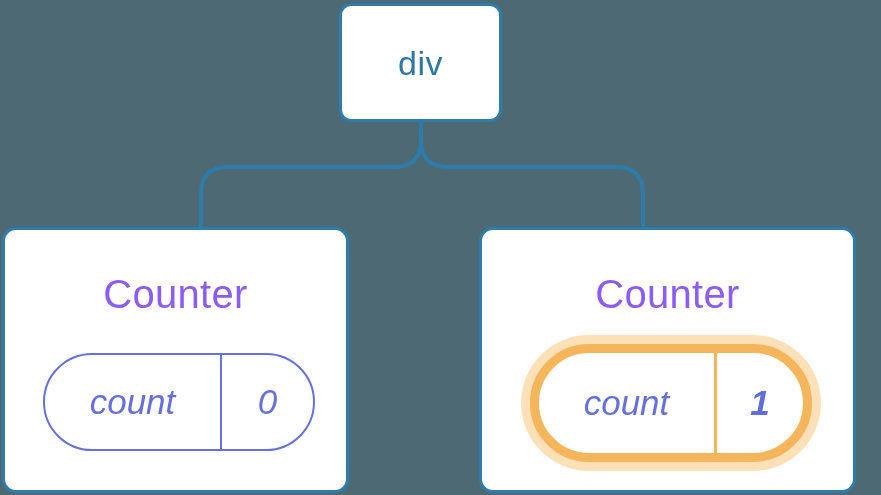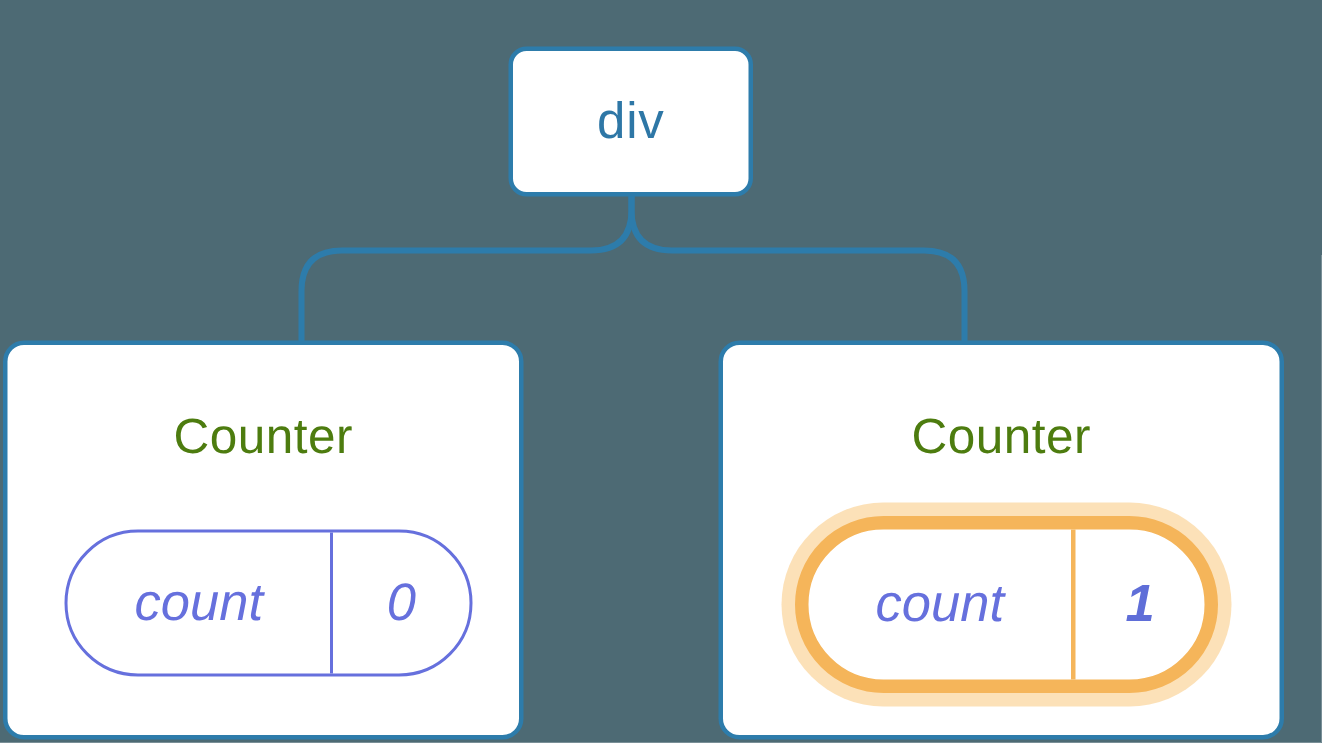--- a/index.html
+++ b/index.html
@@ -29,29 +29,28 @@
     height: 495px;
     pointer-events: none;
   }
 
   
   .root-node {
     position: absolute;
     left: 339px;
     top: 3px;
     width: 163px;
-    height: 100px;
+    height: 119px;
     background: #ffffff;
     border: 3px solid #2d7cab;
     border-radius: 12px;
     box-sizing: border-box;
     display: flex;
     align-items: center;
     justify-content: center;
-    margin-top: 28px;
   }
   .root-label {
     font-size: 34px;
     color: #2e77a6;
     letter-spacing: 0.5px;
     line-height: 1;
   }
 
   
   .card {
@@ -63,22 +62,22 @@
   }
   .card-left  { left: 2px;   top: 227px; width: 347px; height: 266px; }
   .card-right { left: 479px; top: 227px; width: 377px; height: 266px; }
 
   .card-title {
     position: absolute;
     left: 0;
     right: 0;
     top: 44px;
     text-align: center;
-    font-size: 33px;
-    color: #4d7c0f;
+    font-size: 40px;
+    color: #8b5cf6;
     line-height: 1;
     letter-spacing: 0.3px;
   }
 
   
   .pill {
     position: absolute;
     display: flex;
     align-items: stretch;
     box-sizing: border-box;

